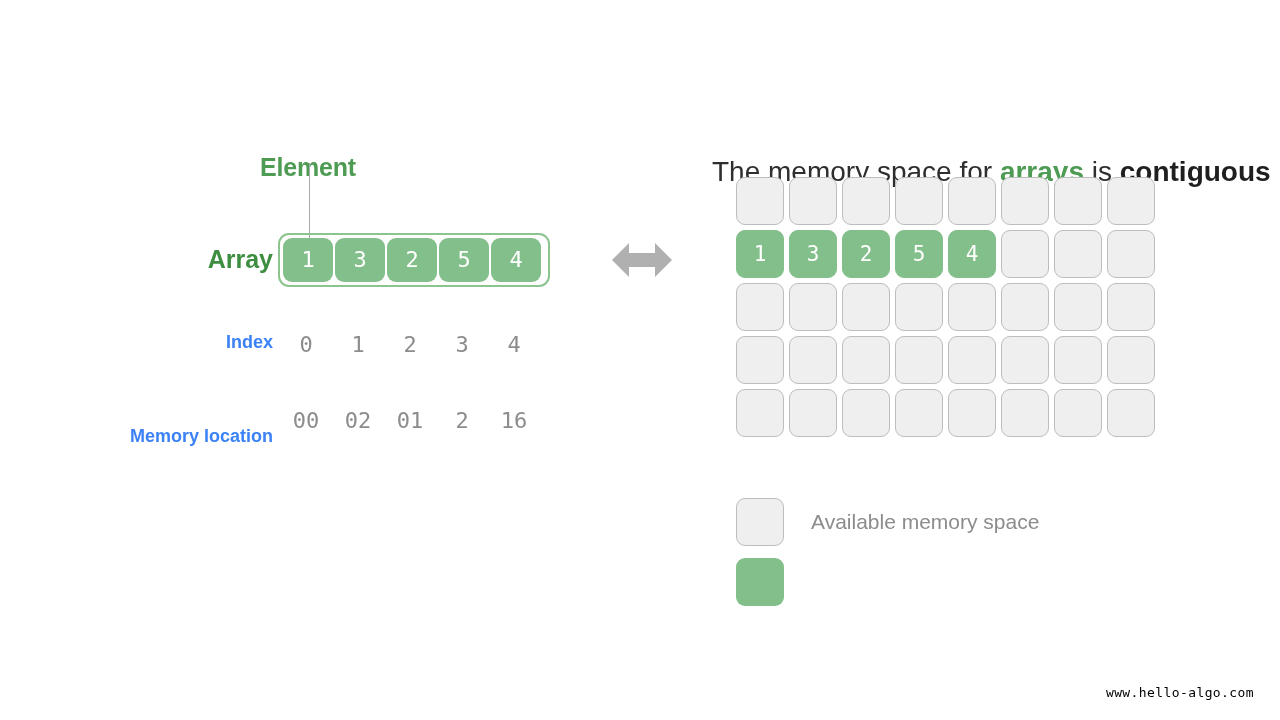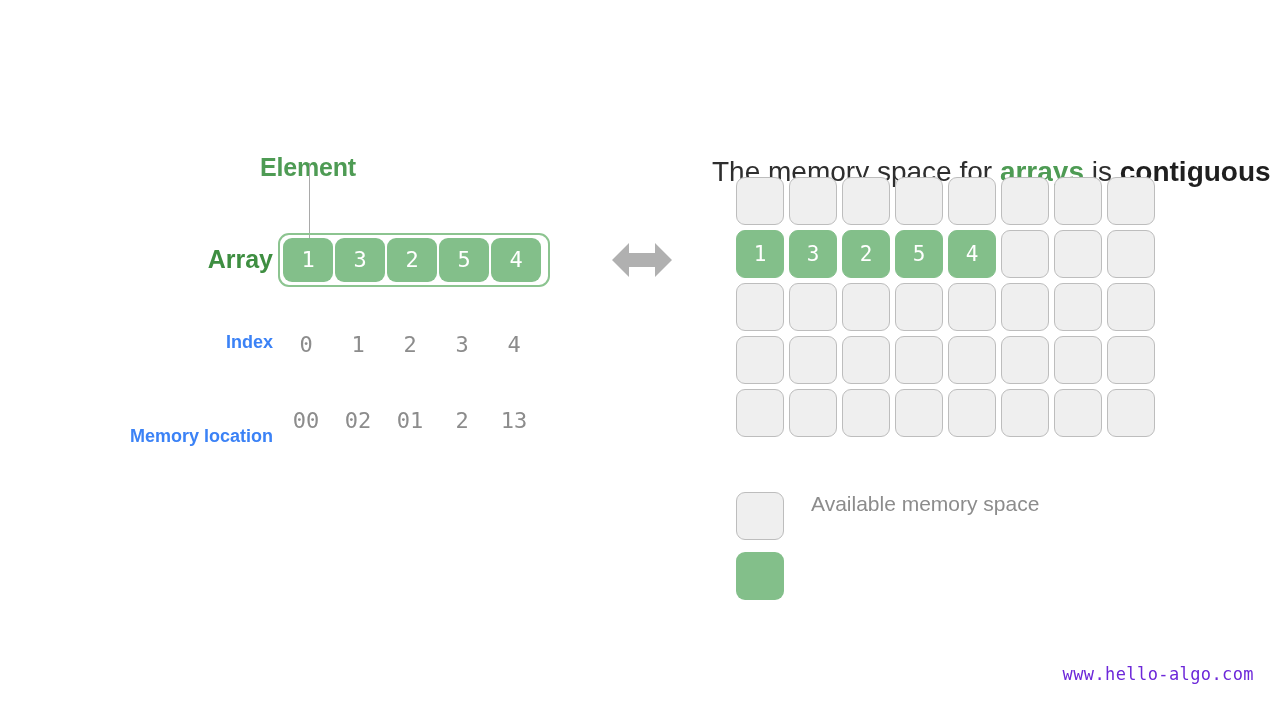--- a/index.html
+++ b/index.html
@@ -176,20 +176,21 @@
   }
 
   
   .legend {
     position: absolute;
     left: 736px;
     top: 492px;
   }
   .legend-row {
     display: flex;
+    align-items: center;
     height: 60px;
   }
   .legend-swatch {
     width: 48px;
     height: 48px;
     box-sizing: border-box;
     border-radius: 9px;
     flex: none;
   }
   .legend-swatch.empty {
@@ -203,24 +204,24 @@
     margin-left: 27px;
     font-size: 21px;
     color: #8c8c8c;
     white-space: nowrap;
   }
 
   
   .watermark {
     position: absolute;
     right: 26px;
-    bottom: 36px;
+    bottom: 20px;
     font-family: "DejaVu Sans Mono", monospace;
-    font-size: 17px;
-    color: #6d28d9;
+    font-size: 13px;
+    color: #000000;
     letter-spacing: 0.4px;
   }
 </style>
 </head>
 <body>
 
 <div class="canvas">
 
   <div class="element-label">Element</div>
   <div class="element-connector"></div>
@@ -243,21 +244,21 @@
     <div class="num-cell">3</div>
     <div class="num-cell">4</div>
   </div>
 
   <div class="row-label memloc">Memory location</div>
   <div class="num-row memloc">
     <div class="num-cell">00</div>
     <div class="num-cell">02</div>
     <div class="num-cell">01</div>
     <div class="num-cell">2</div>
-    <div class="num-cell">13</div>
+    <div class="num-cell">16</div>
   </div>
 
   <div class="center-arrow">
     <svg width="60" height="46" viewBox="0 0 60 46" xmlns="http://www.w3.org/2000/svg">
       <path d="M0 23 L17 6 L17 16 L43 16 L43 6 L60 23 L43 40 L43 30 L17 30 L17 40 Z" fill="#b0b0b0"></path>
     </svg>
   </div>
 
   <div class="right-title">
     <span>The memory space for </span><b class="green">arrays</b><span> is </span><b class="dark">contiguous</b>

